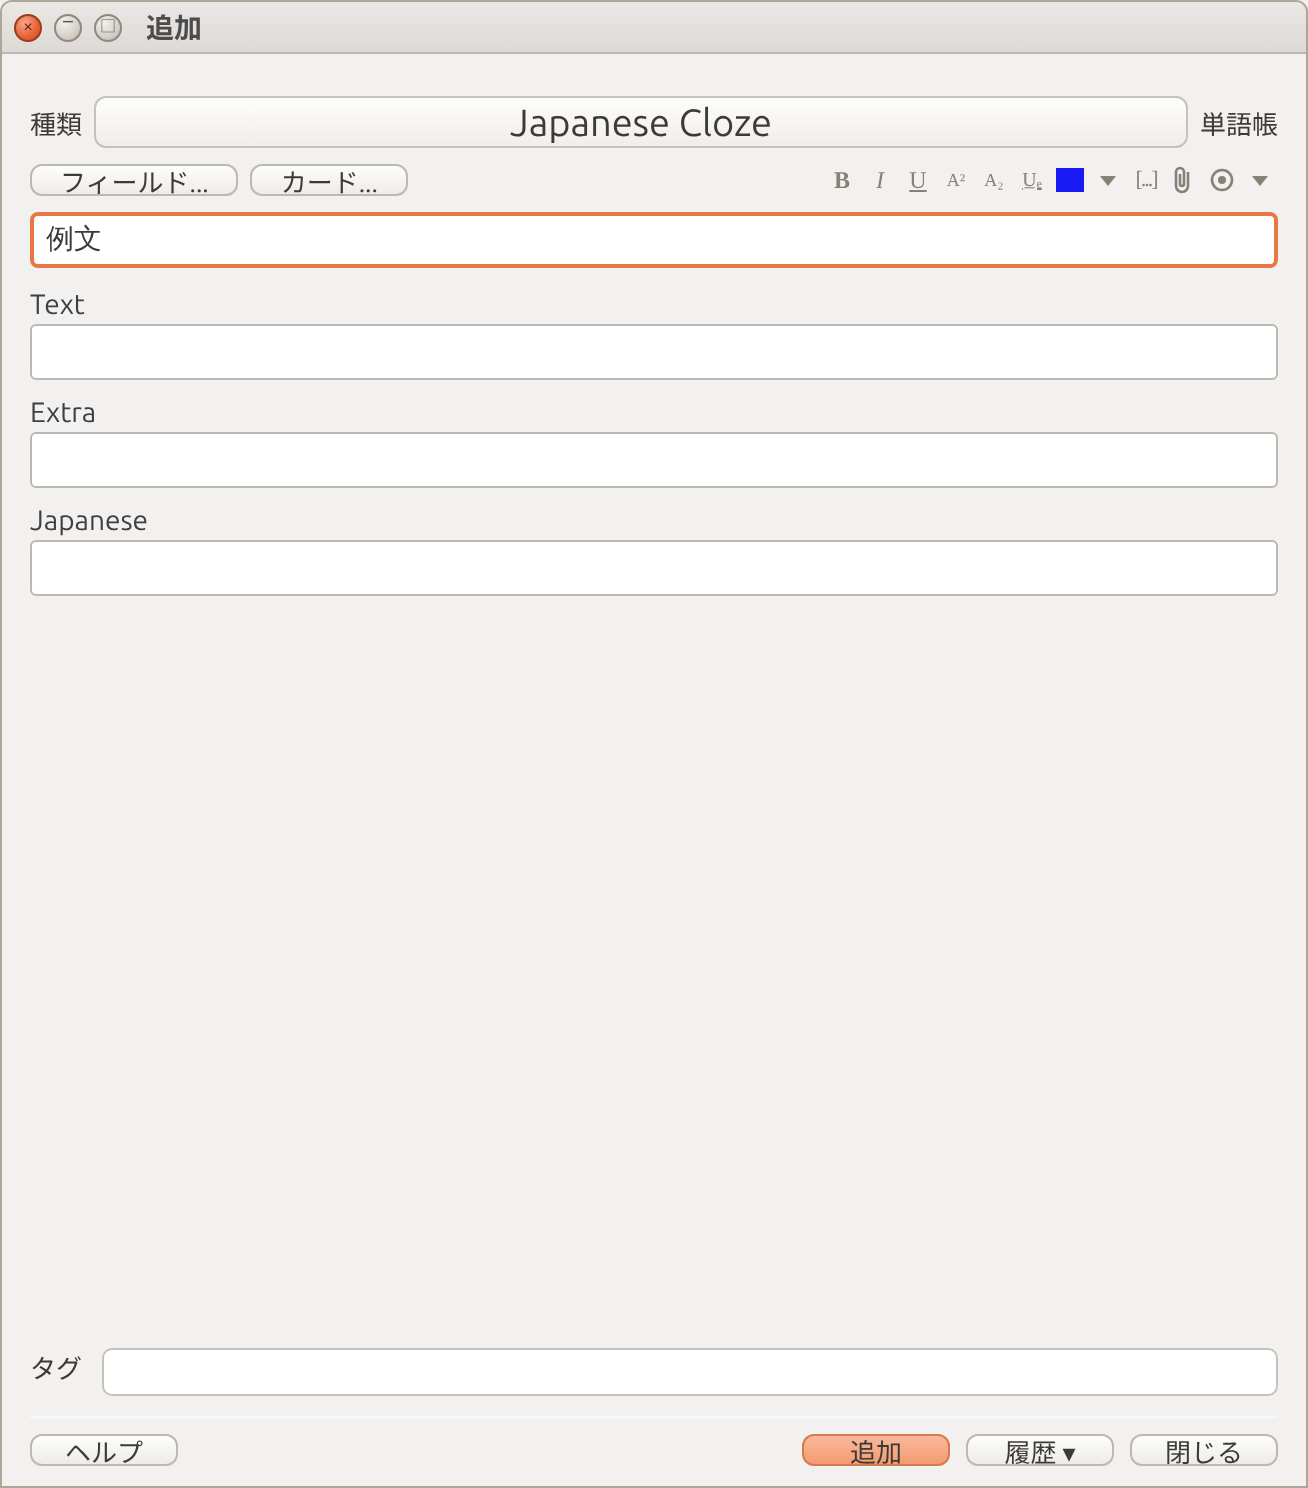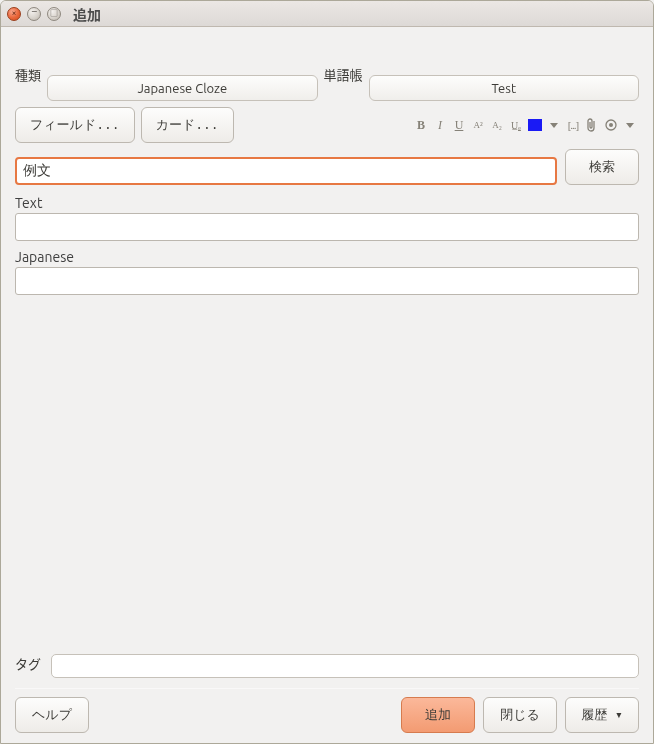--- a/index.html
+++ b/index.html
@@ -57,38 +57,37 @@
   .row { display: flex; align-items: center; gap: 6px; }
   .row.top { margin-top: 4px; }
   .label { color: #3c3b37; font-size: 13px; white-space: nowrap; }
   .big-select {
     flex: 1;
     height: 26px;
     border: 1px solid #c6c1b9;
     border-radius: 6px;
     background: linear-gradient(to bottom, #fdfdfc, #f0eeeb);
     display: flex; align-items: center; justify-content: center;
-    font-size: 13px;
-    color: #3c3b37;
-    margin-top: 27px;
+    font-size: 19px;
+    color: #3c3b37;
   }
   .toolbar-row {
     display: flex; align-items: center;
     margin-top: 6px;
     gap: 6px;
   }
   .push-btn {
-    height: 36px;
+    height: 16px;
     padding: 0 14px;
     border: 1px solid #bdb8b0;
     border-radius: 6px;
     background: linear-gradient(to bottom, #fdfdfc, #eeece8);
     font-size: 13px;
     color: #3c3b37;
-    display: flex; align-items: center; justify-content: center; font-family: Liberation Mono, monospace;
+    display: flex; align-items: center; justify-content: center;
   }
   .push-btn.primary {
     background: linear-gradient(to bottom, #fbb89a, #f39b72);
     border: 1px solid #d67b4e;
     color: #3c3b37;
   }
   .spacer { flex: 1; }
   .fmt-bar {
     display: flex; align-items: center; gap: 1px;
   }
@@ -177,23 +176,20 @@
   </div>
 
   <div class="content">
 
     <div class="row top">
       <span class="label">種類</span>
       <div class="big-select">
         <span>Japanese Cloze</span>
       </div>
       <span class="label">単語帳</span>
-      <div class="big-select">
-        <span>Test</span>
-      </div>
     </div>
 
     <div class="toolbar-row">
       <div class="push-btn">
         <span>フィールド...</span>
       </div>
       <div class="push-btn">
         <span>カード...</span>
       </div>
       <div class="spacer"></div>
@@ -237,52 +233,53 @@
           </svg>
         </div>
         <div class="fmt">
           <div class="drop-tri"></div>
         </div>
       </div>
     </div>
 
     <div class="search-row">
       <input class="search-input" value="例文" style="">
-      <div class="push-btn" style="min-width:74px;">
-        <span>検索</span>
-      </div>
     </div>
 
     <div class="fields-area">
       <div class="field-block">
         <div class="field-label">Text</div>
         <input class="field-input" value="" style="">
       </div>
       <div class="field-block">
+        <div class="field-label">Extra</div>
+        <input class="field-input" value="" style="">
+      </div>
+      <div class="field-block">
         <div class="field-label">Japanese</div>
         <input class="field-input" value="" style="">
       </div>
     </div>
 
     <div class="bottom-area">
       <div class="tag-row">
         <span class="label">タグ</span>
         <input class="tag-input" value="" style="">
       </div>
       <div class="footer">
         <div class="push-btn">
           <span>ヘルプ</span>
         </div>
         <div class="spacer"></div>
         <div class="push-btn primary">
           <span>追加</span>
         </div>
         <div class="push-btn">
+          <span>履歴 ▾</span>
+        </div>
+        <div class="push-btn">
           <span>閉じる</span>
-        </div>
-        <div class="push-btn">
-          <span>履歴 ▾</span>
         </div>
       </div>
     </div>
 
   </div>
 </div>
 
 </body></html>

